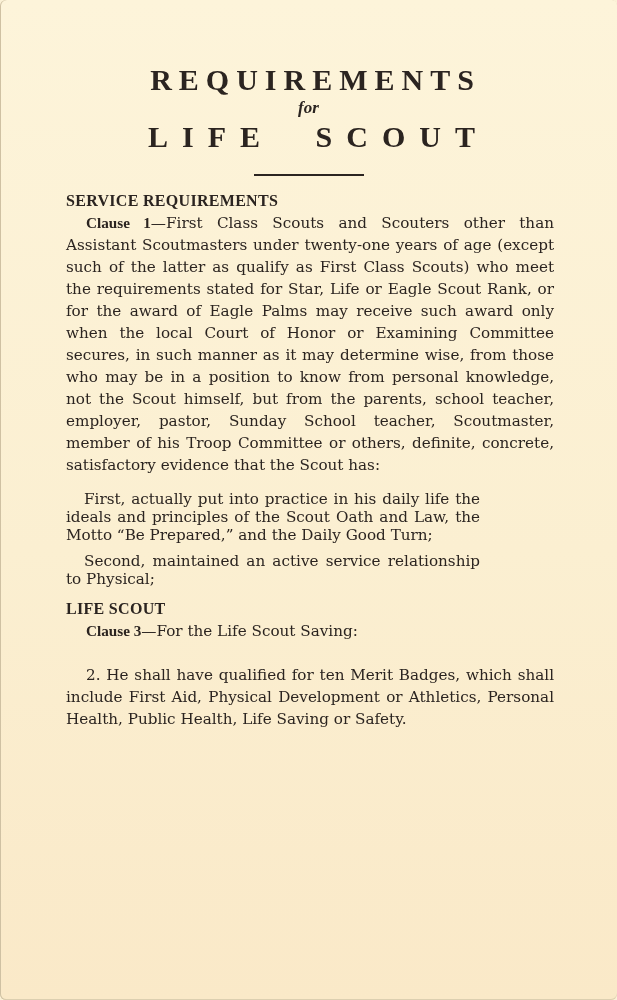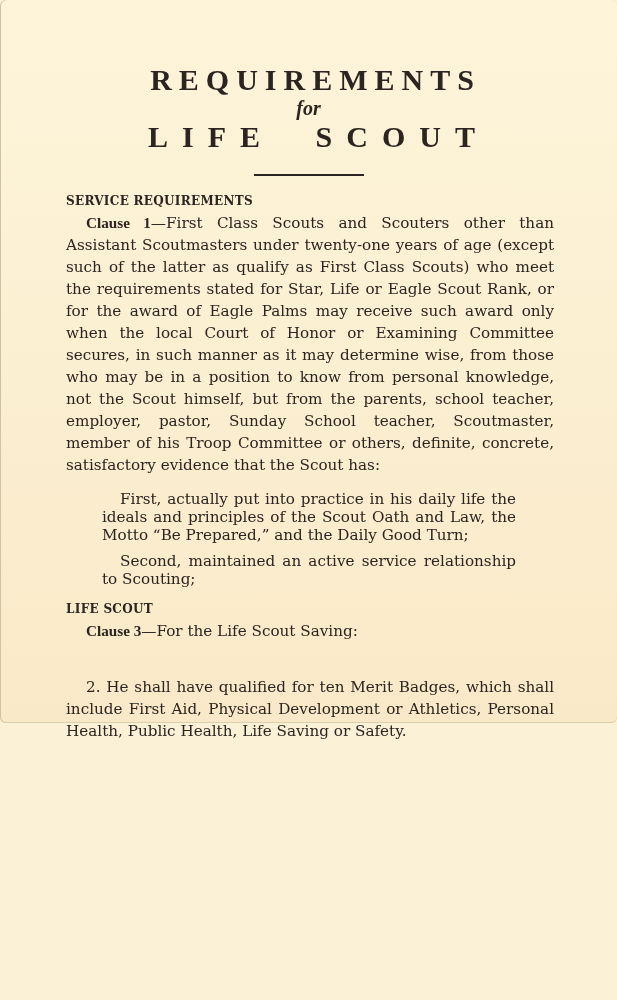--- a/index.html
+++ b/index.html
@@ -4,74 +4,74 @@
 <style>
   html, body { margin: 0; padding: 0; }
   body {
     width: 617px; height: 1000px; overflow: hidden;
     background: #fbf1d6;
     font-family: "DejaVu Serif", "Liberation Serif", serif;
     color: #2b2420;
   }
   .card {
     position: relative;
-    width: 617px; height: 723px;
+    width: 617px; height: 1000px;
     background: linear-gradient(180deg, #fdf4da 0%, #fbefd1 55%, #fae9c8 100%);
     border-radius: 6px;
     box-shadow: inset 1px 0 0 #cfc1a3, inset 0 -1px 0 #dccfb0;
     box-sizing: border-box;
   }
   .title-block { position: absolute; top: 64px; left: 0; width: 617px; text-align: center; }
   .t1 {
     font-family: "Liberation Serif", "DejaVu Serif", serif;
     font-size: 30px; letter-spacing: 7px; font-weight: 700; line-height: 32px;
     padding-left: 14px;
   }
   .t2 {
     font-family: "Liberation Serif", serif;
-    font-style: italic; font-weight: 700; font-size: 20px; line-height: 24px;
+    font-style: italic; font-weight: 700; font-size: 17px; line-height: 24px;
   }
   .t3 {
     font-family: "Liberation Serif", "DejaVu Serif", serif;
     font-size: 30px; letter-spacing: 14px; font-weight: 700; line-height: 34px;
     word-spacing: 20px; padding-left: 20px;
   }
   .rule { width: 110px; height: 2px; background: #2b2420; margin: 20px auto 0; }
 
   .body-text {
     position: absolute; left: 66px; top: 190px; width: 488px;
     font-size: 15.2px; line-height: 22px;
   }
-  .heading { font-weight: 700; font-size: 12px; letter-spacing: 0.3px; margin: 0; }
+  .heading { font-weight: 700; font-size: 16px; letter-spacing: 0.3px; margin: 0; font-family: Liberation Serif, serif; }
   p { margin: 0; text-align: justify; text-align-last: left; }
   .indent { text-indent: 20px; }
   .clause-label { font-weight: 700; font-family: Liberation Serif, serif; }
-  .sub { margin-left: 36px; width: 414px; line-height: 18px; text-indent: 18px; }
+  .sub { width: 414px; line-height: 18px; text-indent: 18px; }
   .sub.first { margin-top: 14px; }
   .sub + .sub { margin-top: 8px; }
   .h2 { margin-top: 10px; }
   .item { margin-top: 10px; text-indent: 20px; }
-  .item.i2 { margin-top: 34px; }
+  .item.i2 { margin-top: 22px; }
 </style>
 </head>
 <body>
 
 <div class="card">
   <div class="title-block">
     <div class="t1">REQUIREMENTS</div>
     <div class="t2">for</div>
     <div class="t3">LIFE SCOUT</div>
     <div class="rule"></div>
   </div>
 
   <div class="body-text">
     <h2 class="heading">SERVICE REQUIREMENTS</h2>
     <p class="indent"><span class="clause-label">Clause 1</span><span>—First Class Scouts and Scouters other than Assistant Scoutmasters under twenty-one years of age (except such of the latter as qualify as First Class Scouts) who meet the requirements stated for Star, Life or Eagle Scout Rank, or for the award of Eagle Palms may receive such award only when the local Court of Honor or Examining Committee secures, in such manner as it may determine wise, from those who may be in a position to know from personal knowledge, not the Scout himself, but from the parents, school teacher, employer, pastor, Sunday School teacher, Scoutmaster, member of his Troop Committee or others, definite, concrete, satisfactory evidence that the Scout has:</span></p>
 
     <p class="sub first">First, actually put into practice in his daily life the ideals and principles of the Scout Oath and Law, the Motto “Be Prepared,” and the Daily Good Turn;</p>
-    <p class="sub">Second, maintained an active service relationship to Scouting;</p>
+    <p class="sub">Second, maintained an active service relationship to Physical;</p>
 
     <h2 class="heading h2">LIFE SCOUT</h2>
     <p class="indent"><span class="clause-label">Clause 3</span><span>—For the Life Scout Saving:</span></p>
 
     <p class="item i2">2. He shall have qualified for ten Merit Badges, which shall include First Aid, Physical Development or Athletics, Personal Health, Public Health, Life Saving or Safety.</p>
   </div>
 </div>
 
 </body></html>

